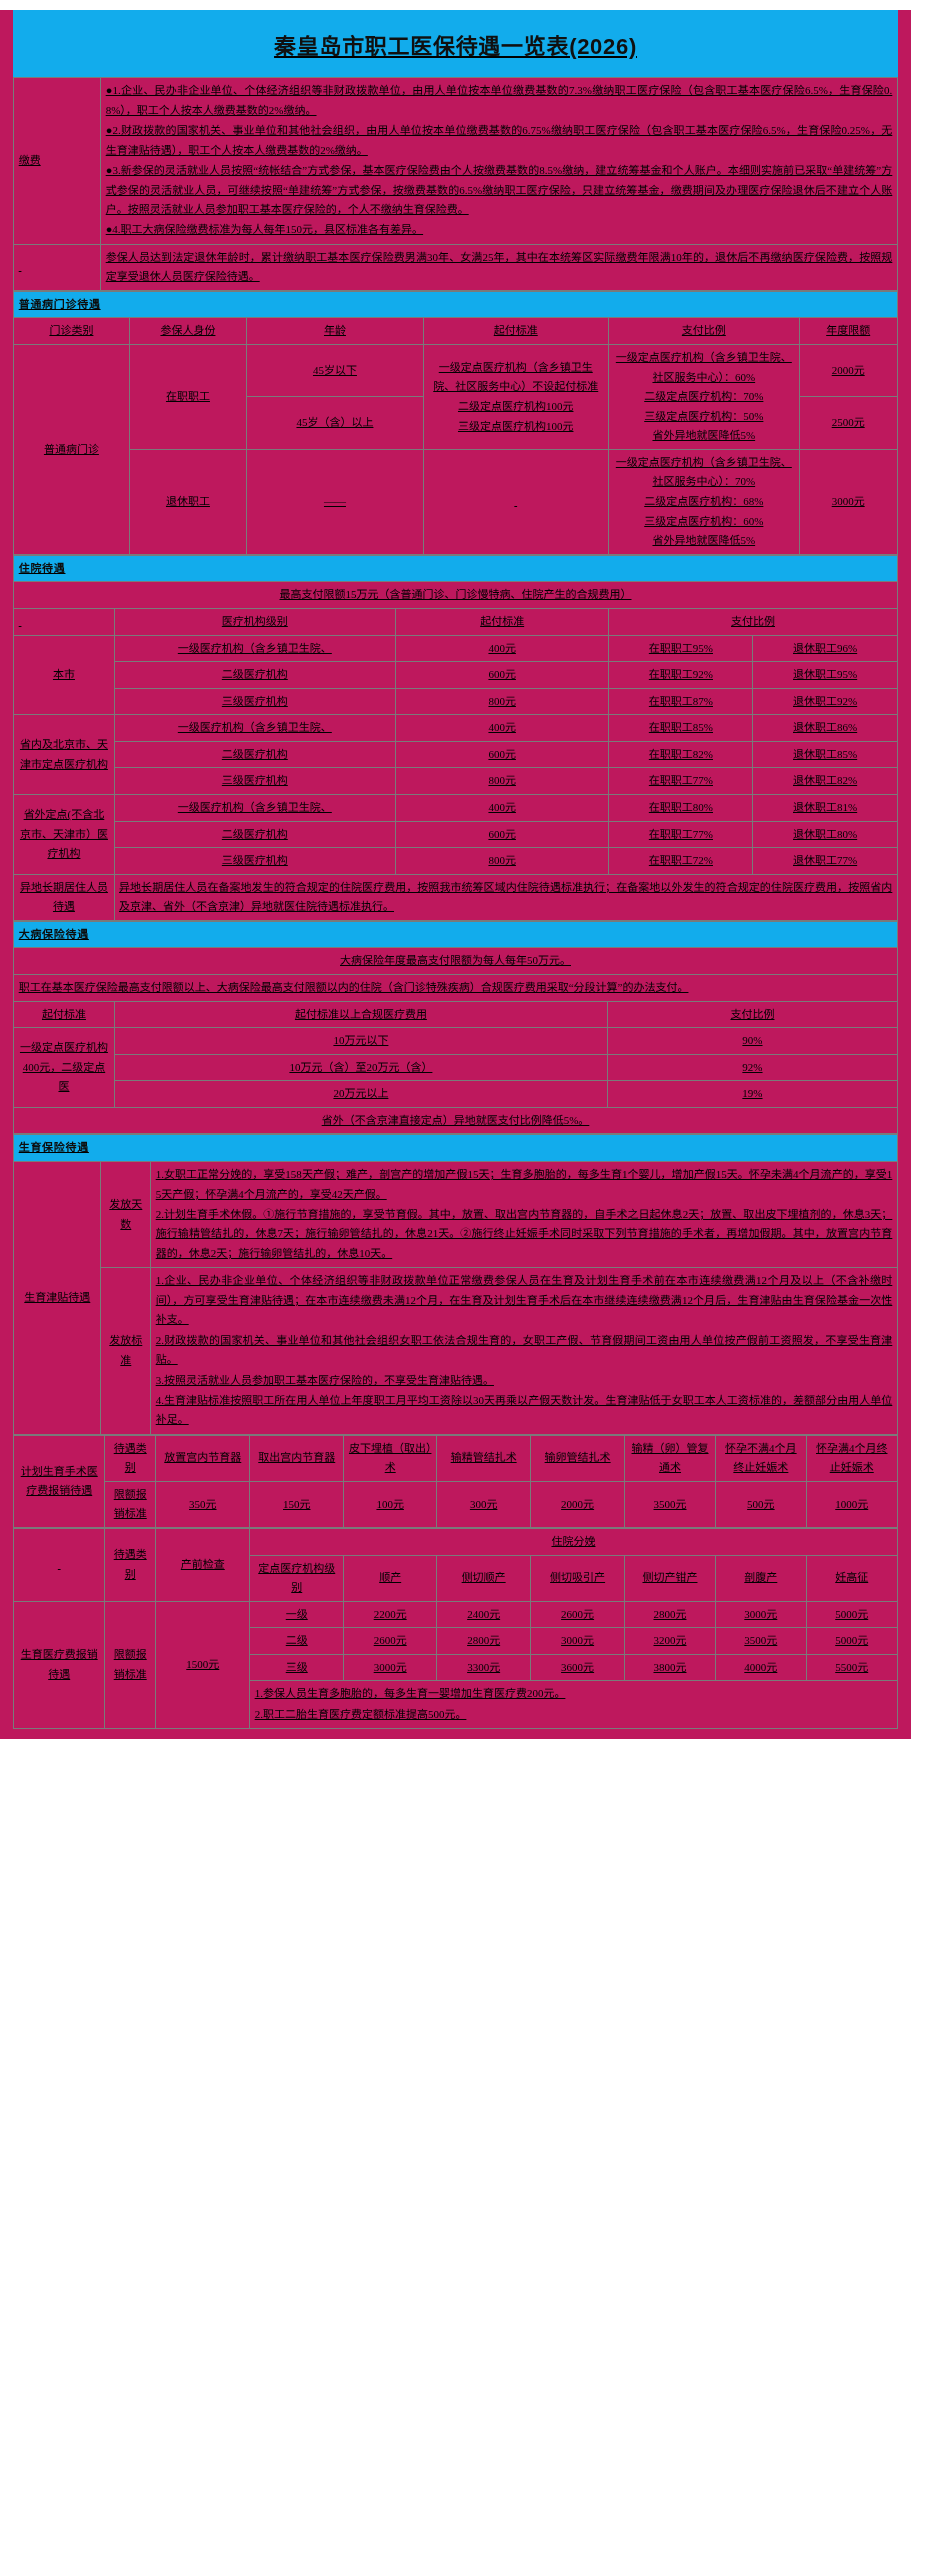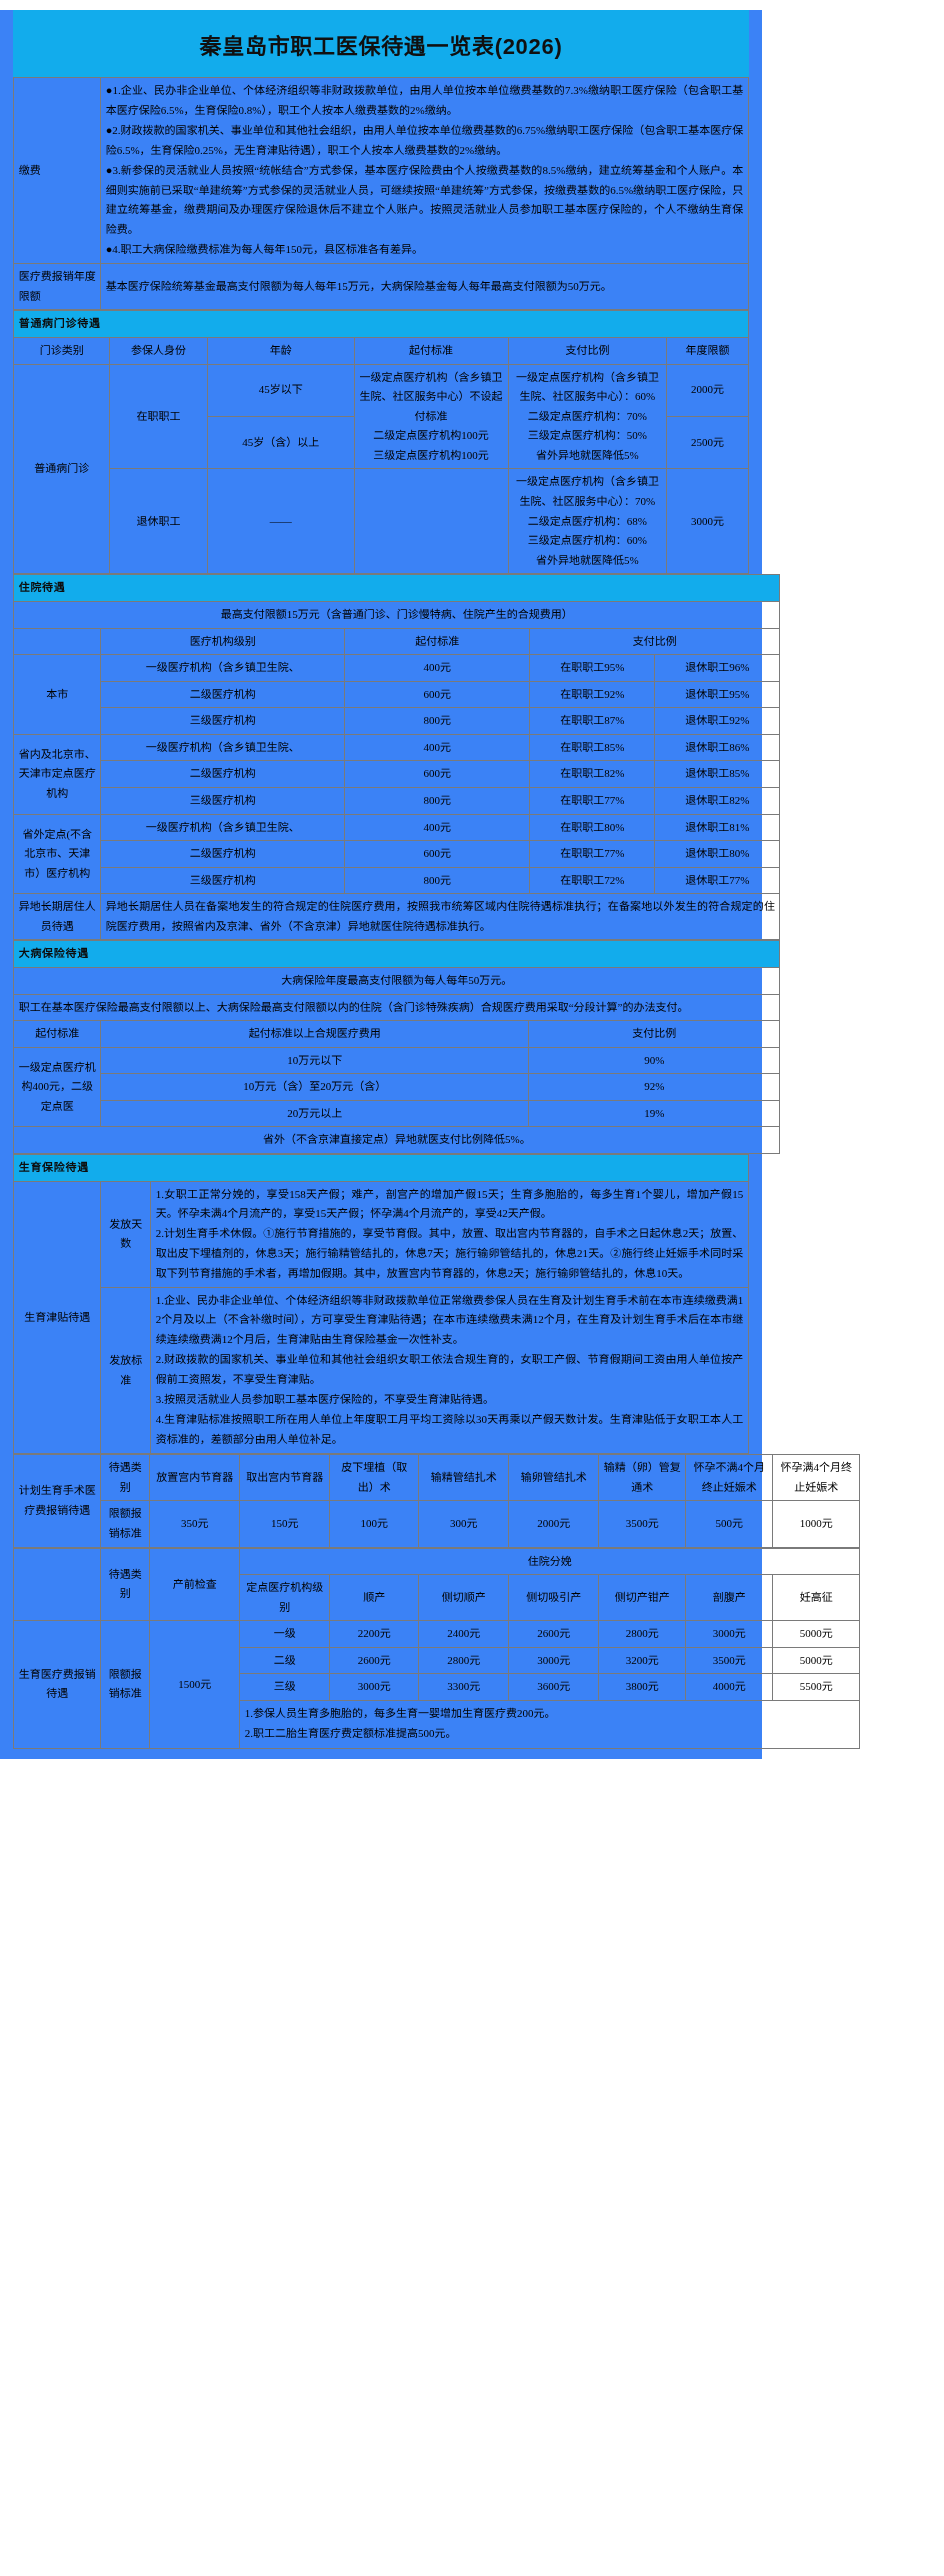--- a/index.html
+++ b/index.html
@@ -3,21 +3,21 @@
 <meta charset="utf-8">
 <title>秦皇岛市职工医保待遇一览表(2026)</title>
 <style>
   html,body{margin:0;padding:0;background:#ffffff;}
   body{
     width:945px;
     font-family:"Liberation Serif","DejaVu Serif",serif;
     color:#000;
     -webkit-font-smoothing:none;
   }
-  .page{width:762px;box-sizing:border-box;padding:0 13.3px 10.3px 13.3px;background:#3b82f6;}
+  .page{width:911px;box-sizing:border-box;padding:0 13.3px 10.3px 13.3px;background:#be185d;text-decoration:underline;}
 
   
   .title-banner{
     background:#12ACEC;
     height:65px;
     display:flex;align-items:center;justify-content:center;
     margin:10.3px 0 0 0;
     border:0.7px solid #12ACEC;
   }
   .title-banner .t{
@@ -97,22 +97,22 @@
       <tr>
         <td class="rowlabel">缴费</td>
         <td class="body-txt">
           <p>●1.企业、民办非企业单位、个体经济组织等非财政拨款单位，由用人单位按本单位缴费基数的7.3%缴纳职工医疗保险（包含职工基本医疗保险6.5%，生育保险0.8%），职工个人按本人缴费基数的2%缴纳。</p>
           <p>●2.财政拨款的国家机关、事业单位和其他社会组织，由用人单位按本单位缴费基数的6.75%缴纳职工医疗保险（包含职工基本医疗保险6.5%，生育保险0.25%，无生育津贴待遇），职工个人按本人缴费基数的2%缴纳。</p>
           <p>●3.新参保的灵活就业人员按照“统帐结合”方式参保，基本医疗保险费由个人按缴费基数的8.5%缴纳，建立统筹基金和个人账户。本细则实施前已采取“单建统筹”方式参保的灵活就业人员，可继续按照“单建统筹”方式参保，按缴费基数的6.5%缴纳职工医疗保险，只建立统筹基金，缴费期间及办理医疗保险退休后不建立个人账户。按照灵活就业人员参加职工基本医疗保险的，个人不缴纳生育保险费。</p>
           <p>●4.职工大病保险缴费标准为每人每年150元，县区标准各有差异。</p>
         </td>
       </tr>
       <tr>
-        <td class="rowlabel">医疗费报销年度限额</td>
-        <td class="body-txt">基本医疗保险统筹基金最高支付限额为每人每年15万元，大病保险基金每人每年最高支付限额为50万元。</td>
+        <td class="rowlabel">&nbsp;</td>
+        <td class="body-txt">参保人员达到法定退休年龄时，累计缴纳职工基本医疗保险费男满30年、女满25年，其中在本统筹区实际缴费年限满10年的，退休后不再缴纳医疗保险费，按照规定享受退休人员医疗保险待遇。</td>
       </tr>
     </tbody>
   </table>
 
   <table class="grid">
     <colgroup>
       <col style="width:87px">
         <col style="width:89px">
         <col style="width:133px">
       <col style="width:140px">

